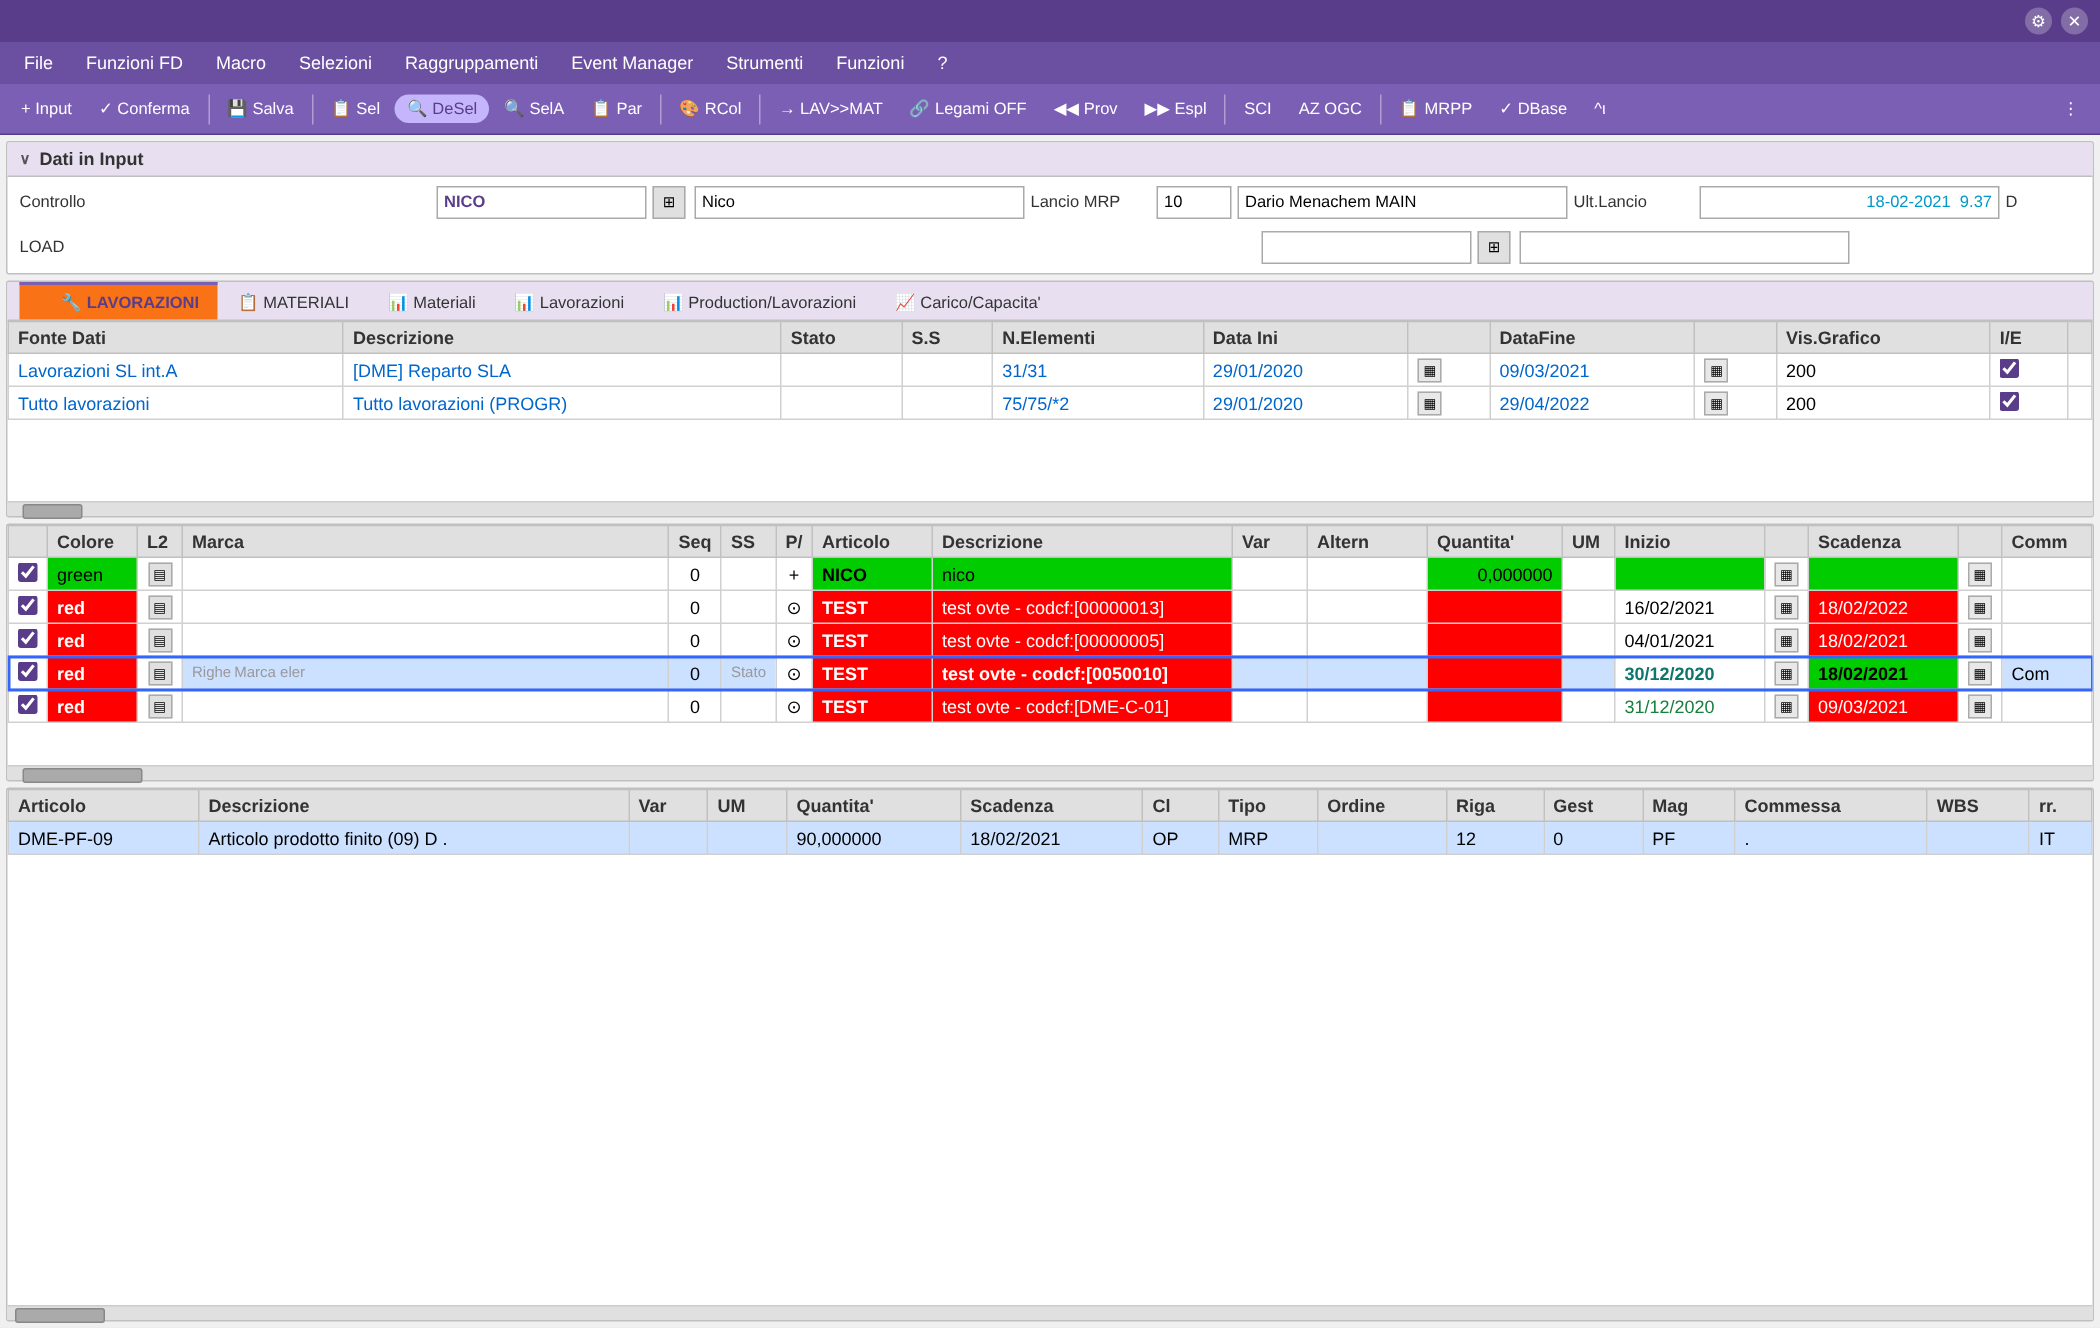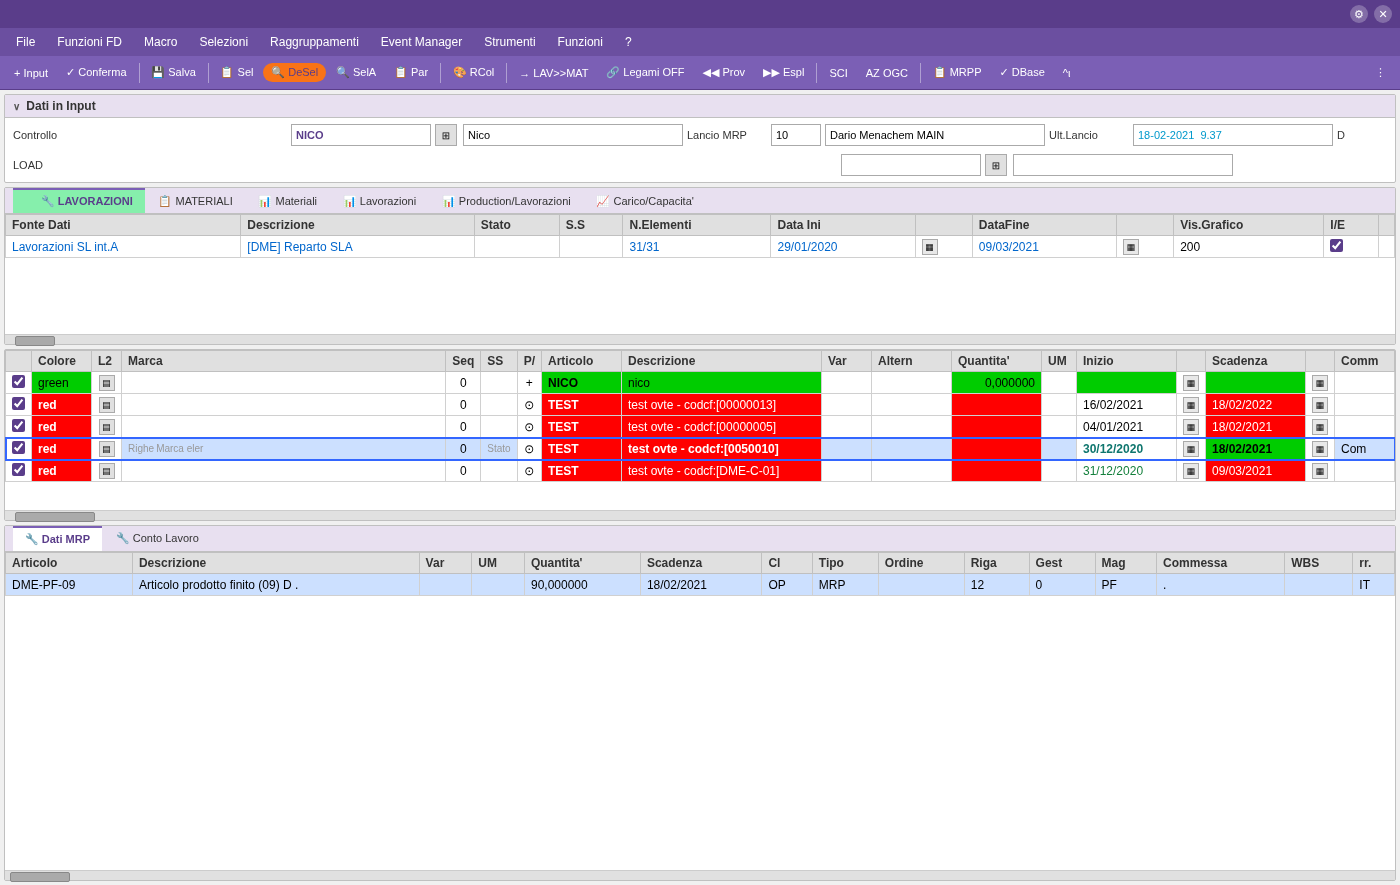--- a/index.html
+++ b/index.html
@@ -61,21 +61,21 @@
       border-radius: 3px;
       font-size: 11px;
       display: flex;
       align-items: center;
       gap: 3px;
       white-space: nowrap;
       background: transparent;
       border: none;
     }
     .toolbar-btn.active {
-      background: #f97316;
+      background: #c4b5fd;
       color: #5a3d8a;
       border-radius: 12px;
     }
     .toolbar-sep {
       width: 1px;
       height: 20px;
       background: rgba(255,255,255,0.4);
       margin: 0 2px;
     }
 
@@ -160,21 +160,21 @@
       cursor: pointer;
       border-top: 2px solid transparent;
       font-size: 11px;
       color: #333;
       white-space: nowrap;
       display: flex;
       align-items: center;
       gap: 4px;
     }
     .tab.active {
-      background: #86efac;
+      background: #f97316;
       border-top: 2px solid #7b5fb5;
       font-weight: bold;
       color: #5a3d8a;
       padding-left: 28px;
     }
 
     
     .data-table {
       width: 100%;
       border-collapse: collapse;
@@ -344,21 +344,21 @@
     </div>
     <div class="input-grid">
       <span class="field-label">Controllo</span>
       <input class="field-input" value="NICO" style="color: rgb(90, 61, 138); font-weight: bold;">
       <button class="field-btn">⊞</button>
       <input class="field-input" value="Nico" style="">
       <span class="field-label">Lancio MRP</span>
       <input class="field-input" value="10" style="">
       <input class="field-input" value="Dario Menachem MAIN" style="">
       <span class="field-label">Ult.Lancio</span>
-      <input class="field-input blue-text" value="18-02-2021  9.37" style="color: rgb(0, 153, 204);">
+      <input class="field-input blue-text" value="18-02-2021  9.37" style="color: rgb(0, 153, 204); text-align: right;">
       <span class="field-label">D</span>
     </div>
     <div class="input-grid2">
       <span class="field-label">LOAD</span>
       <input class="field-input" value="" style="">
       <button class="field-btn">⊞</button>
       <input class="field-input" value="" style="">
     </div>
   </div>
 
@@ -392,20 +392,34 @@
         <tbody id="source-tbody">
             <tr>
     <td class="cell-blue">Lavorazioni SL int.A</td>
     <td class="cell-blue">[DME] Reparto SLA</td>
     <td></td>
     <td></td>
     <td class="cell-blue">31/31</td>
     <td class="cell-blue">29/01/2020</td>
     <td><button class="date-btn">▦</button></td>
     <td class="cell-blue">09/03/2021</td>
+    <td><button class="date-btn">▦</button></td>
+    <td>200</td>
+    <td><input type="checkbox" class="cell-checkbox" checked="" style=""></td>
+    <td></td>
+  </tr>
+            <tr>
+    <td class="cell-blue">Tutto lavorazioni</td>
+    <td class="cell-blue">Tutto lavorazioni (PROGR)</td>
+    <td></td>
+    <td></td>
+    <td class="cell-blue">75/75/*2</td>
+    <td class="cell-blue">29/01/2020</td>
+    <td><button class="date-btn">▦</button></td>
+    <td class="cell-blue">29/04/2022</td>
     <td><button class="date-btn">▦</button></td>
     <td>200</td>
     <td><input type="checkbox" class="cell-checkbox" checked="" style=""></td>
     <td></td>
   </tr>
           </tbody>
       </table>
     </div>
     <div class="scroll-track" style="height:10px; background:#e0e0e0; border-top:1px solid #ccc;">
       <div class="scroll-thumb" style="width:40px; left:10px;"></div>
@@ -560,24 +574,20 @@
   </tr>
           </tbody>
       </table>
     </div>
     <div class="scroll-track" style="height:10px; background:#e0e0e0; border-top:1px solid #ccc;">
       <div class="scroll-thumb" style="width:80px; left:10px;"></div>
     </div>
   </div>
 
   <div class="panel" id="bottom-section" style="flex:1; display:flex; flex-direction:column; min-height:0;">
-    <div class="bottom-tabs-bar">
-      <div class="bottom-tab active">🔧 Dati MRP</div>
-      <div class="bottom-tab">🔧 Conto Lavoro</div>
-    </div>
     <div id="mrp-table-wrap" style="flex:1; overflow:auto;">
       <table class="data-table">
         <thead>
           <tr>
             <th>Articolo</th>
             <th>Descrizione</th>
             <th>Var</th>
             <th>UM</th>
             <th>Quantita'</th>
             <th>Scadenza</th>

